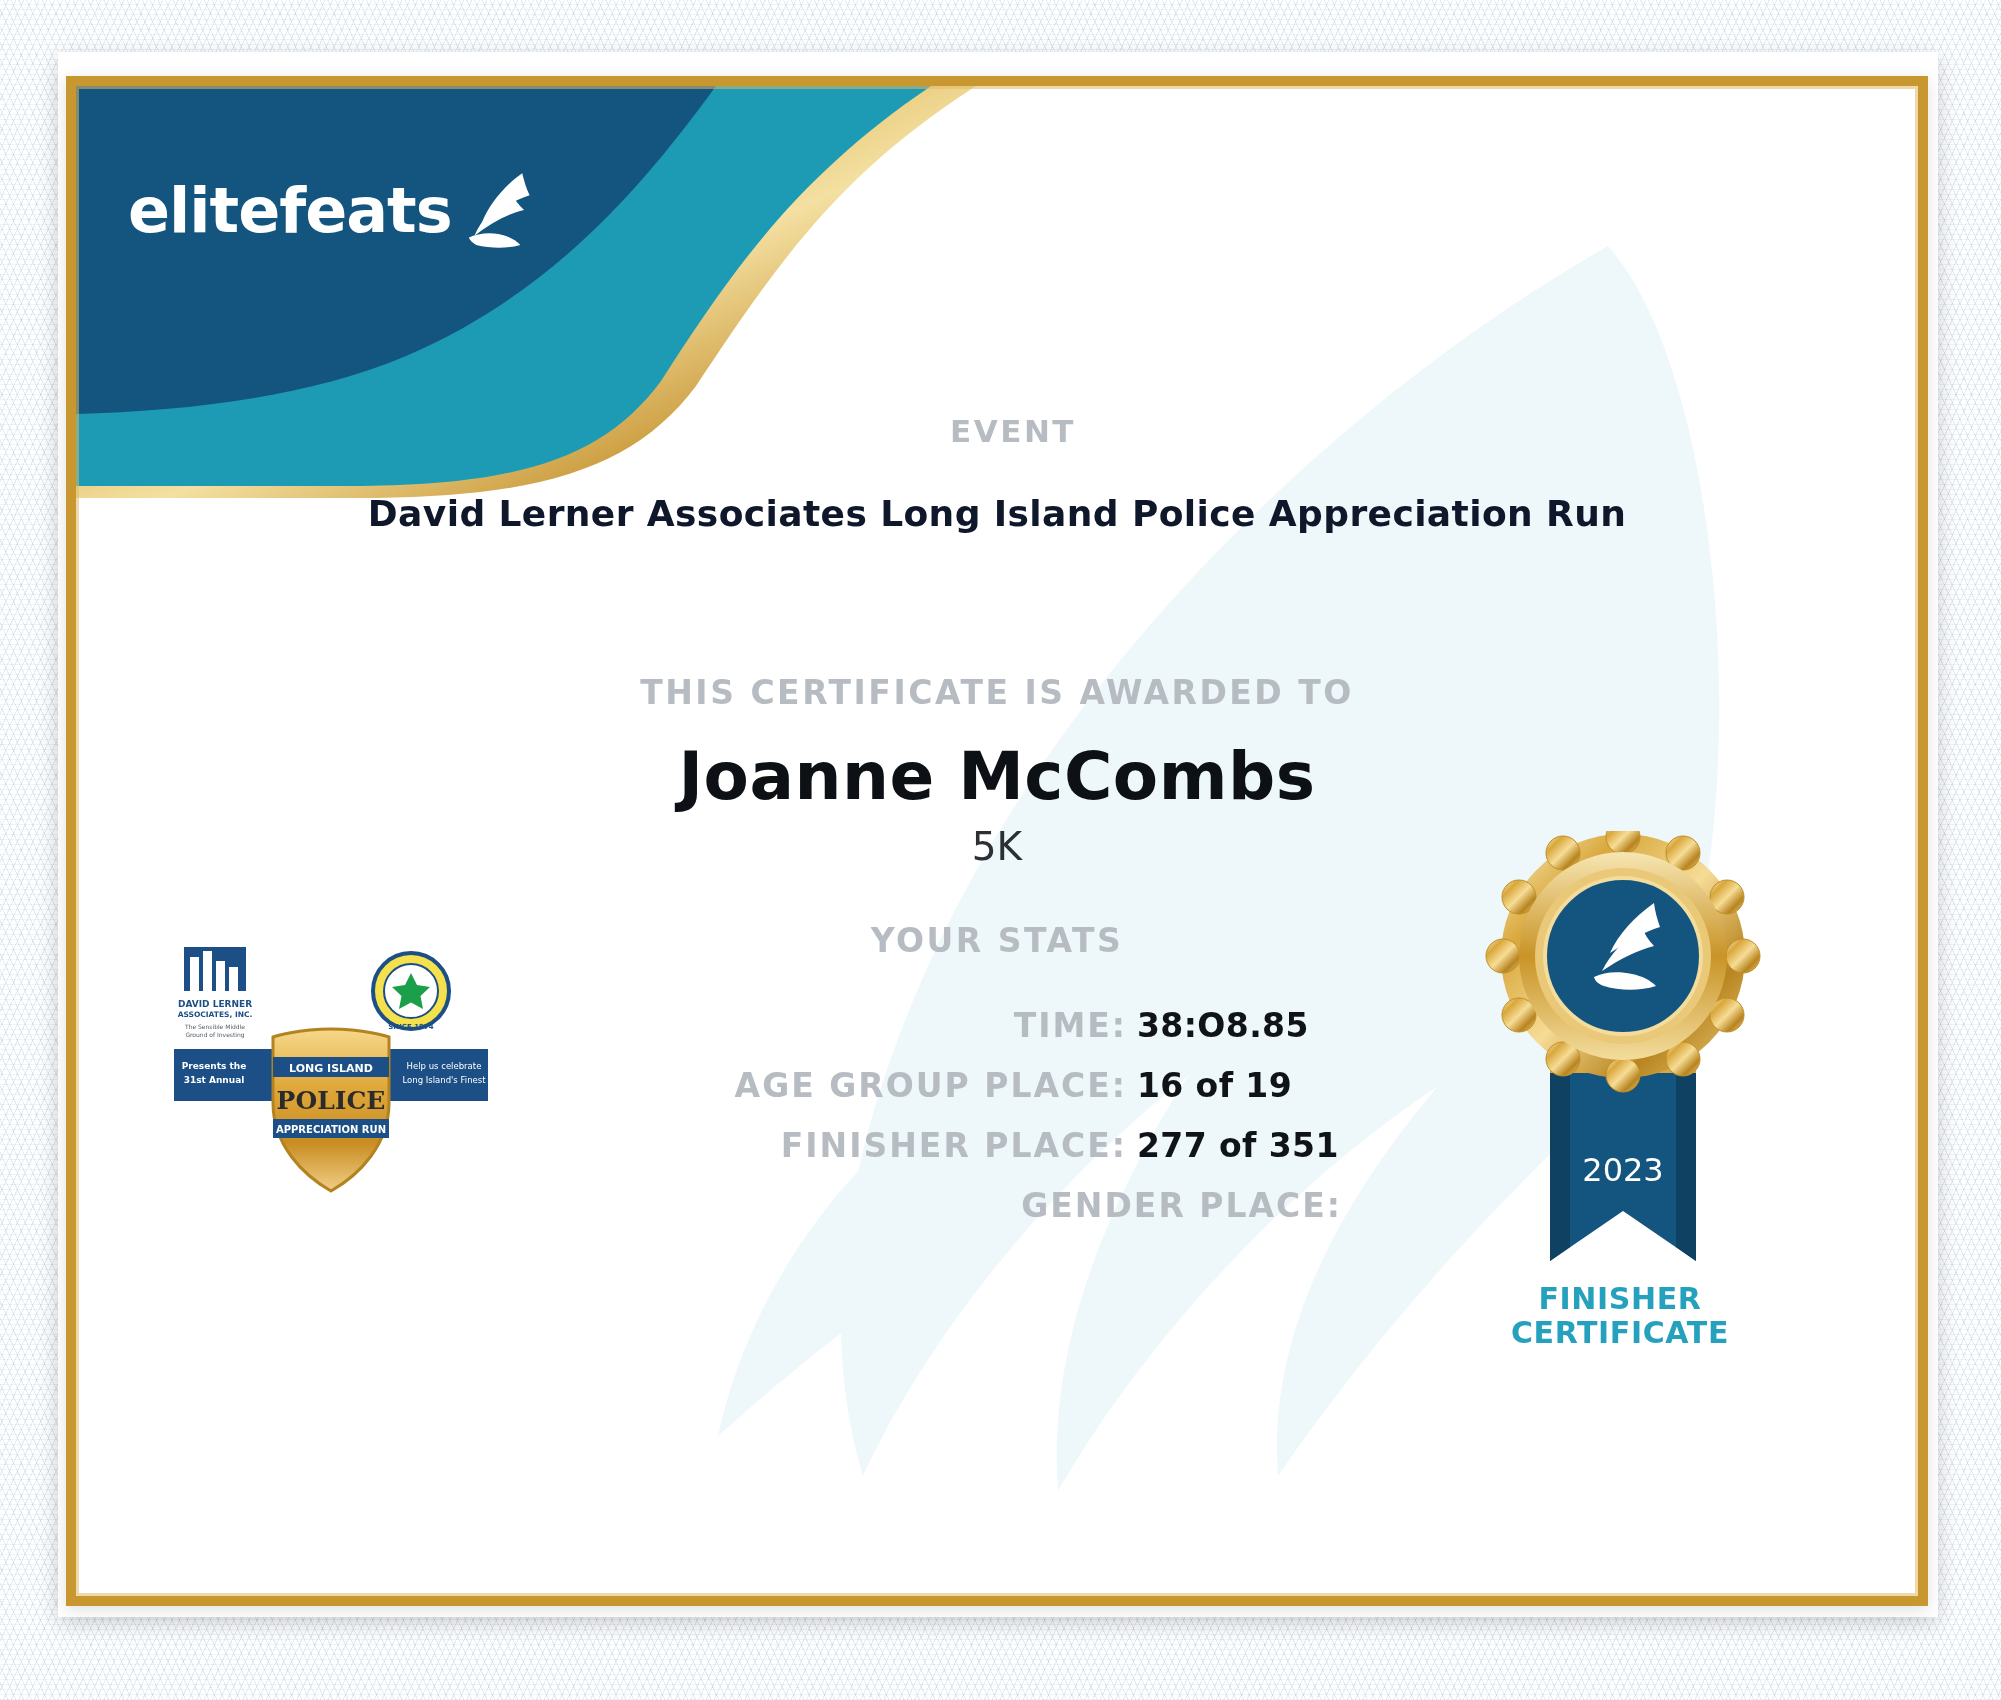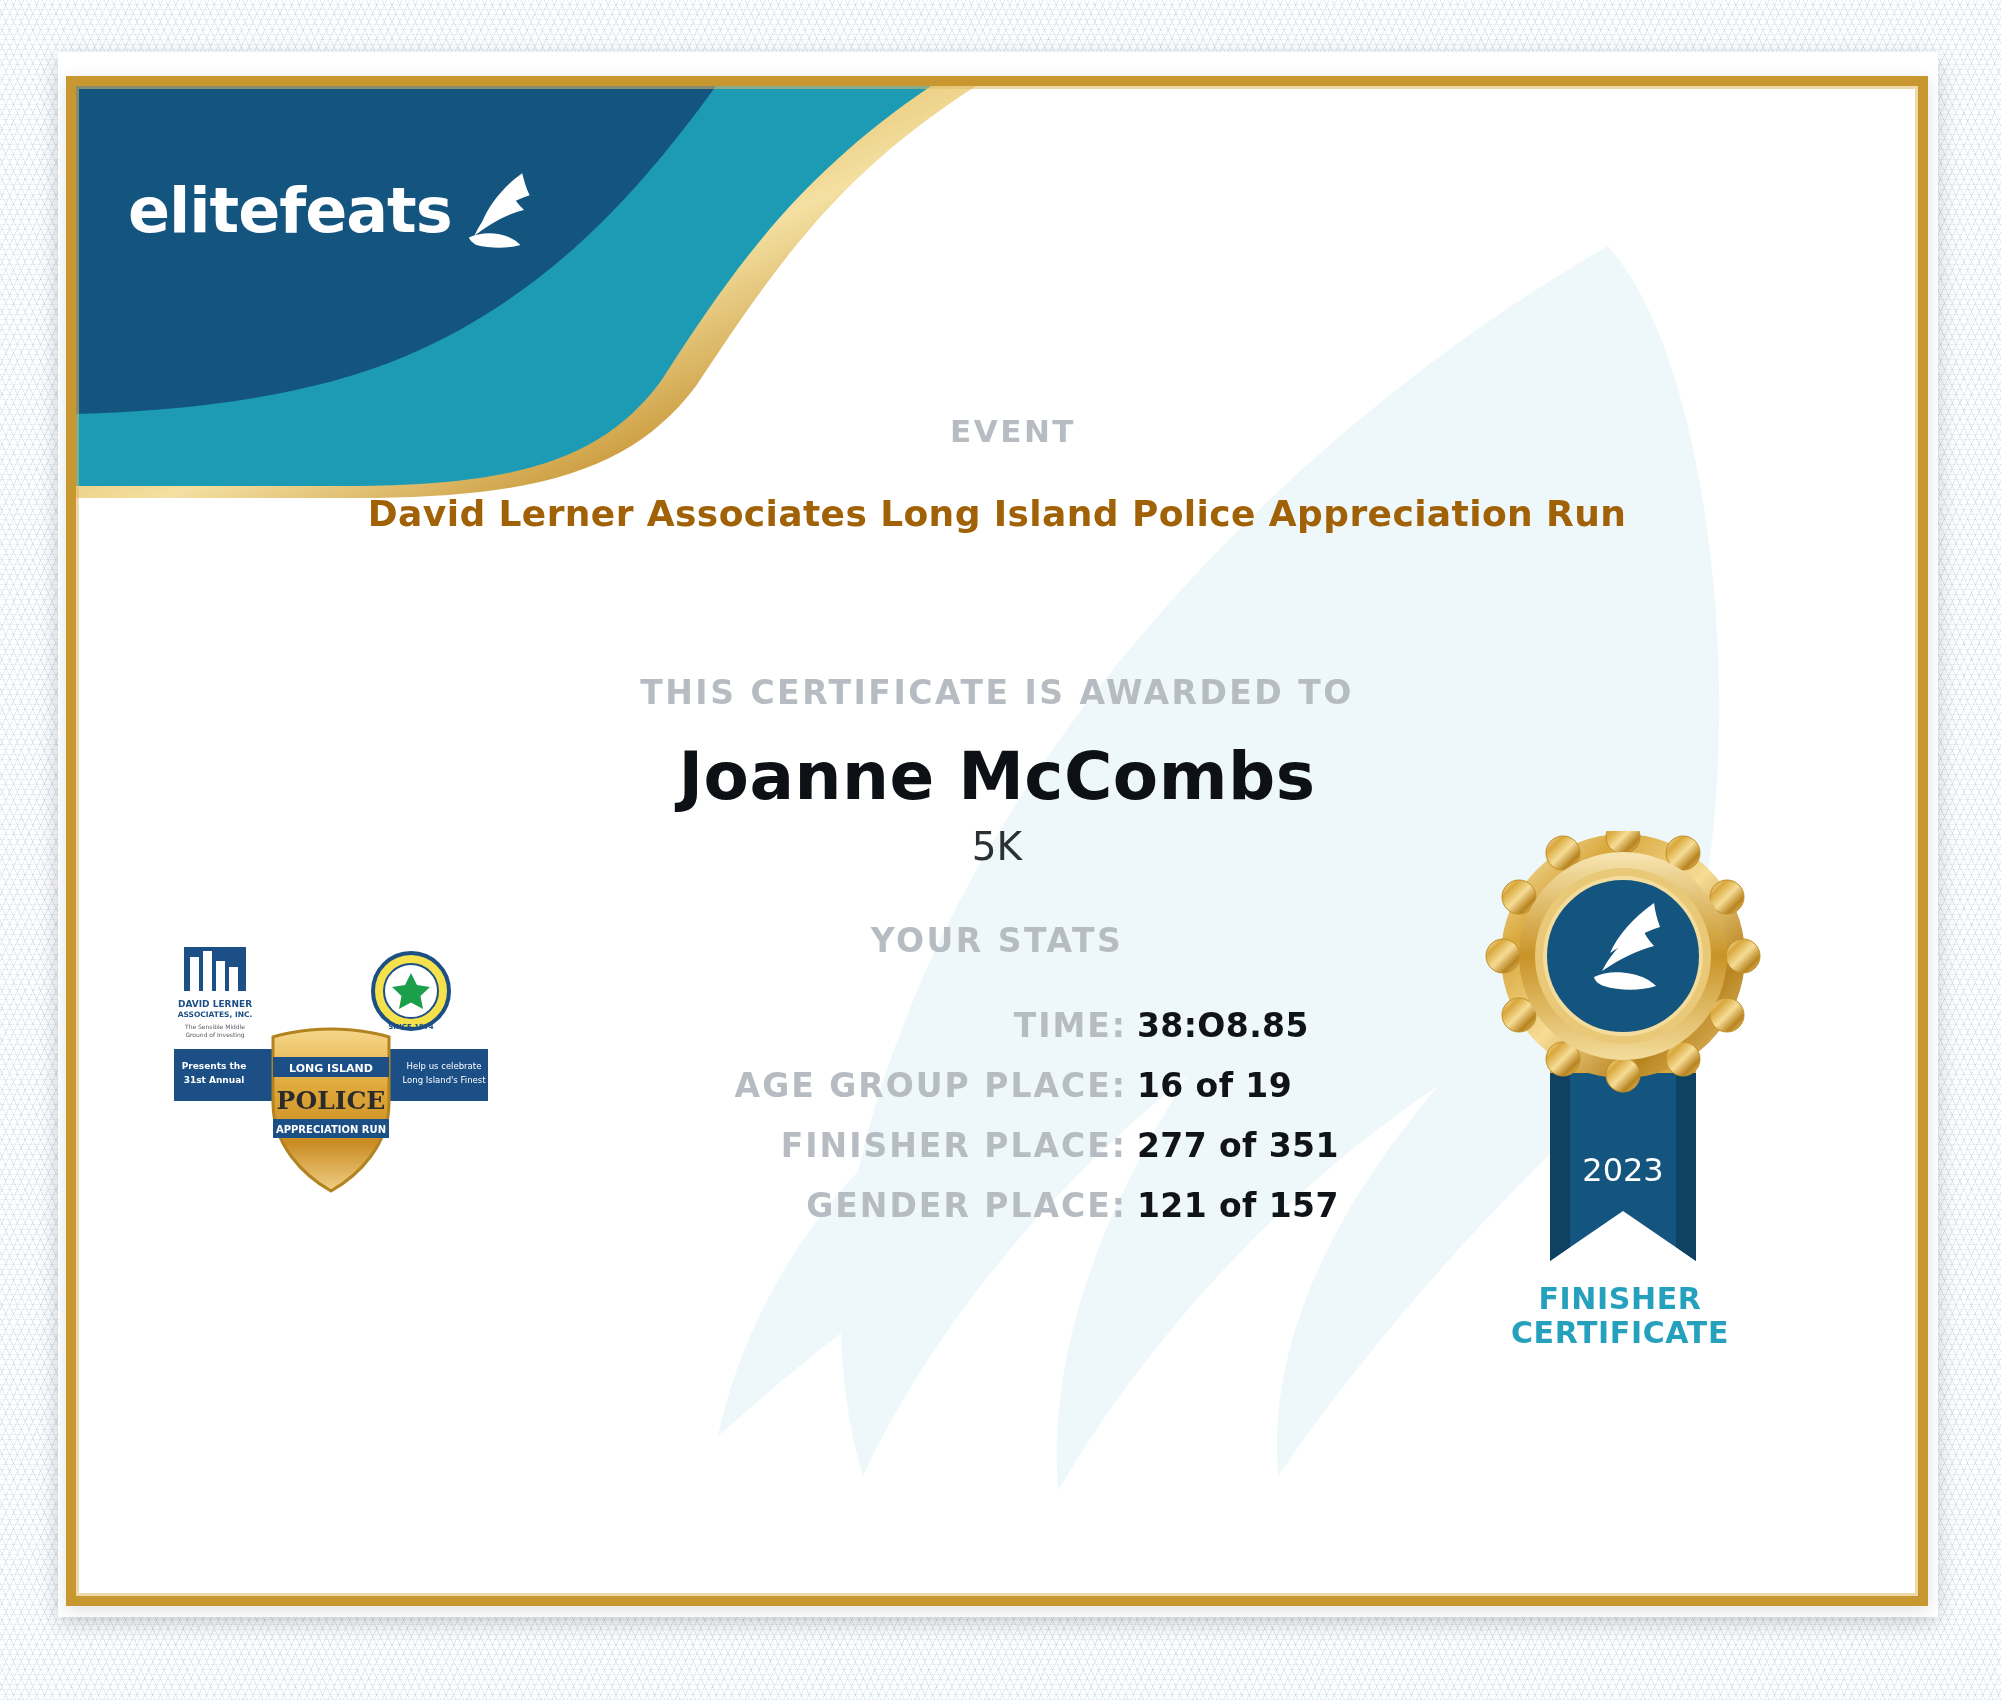--- a/index.html
+++ b/index.html
@@ -101,21 +101,21 @@
     position: absolute;
     left: 0; right: 0; top: 327px;
     font-size: 31px;
     font-weight: 600;
     margin-left: 32px;
   }
   .event-name {
     position: absolute;
     left: 0; right: 0; top: 407px;
     text-align: center;
-    color: #a16207;
+    color: #0f172a;
     font-size: 36px;
     font-weight: 700;
     letter-spacing: 0.4px;
     font-family: "DejaVu Sans", sans-serif;
   }
 
   .awarded-label {
     position: absolute;
     left: 0; right: 0; top: 587px;
     font-size: 33px;
@@ -270,21 +270,20 @@
         <div class="stat-row">
           <span class="stat-key">AGE GROUP PLACE:</span>
           <span class="stat-val">16 of 19</span>
         </div>
         <div class="stat-row">
           <span class="stat-key">FINISHER PLACE:</span>
           <span class="stat-val">277 of 351</span>
         </div>
         <div class="stat-row">
           <span class="stat-key">GENDER PLACE:</span>
-          <span class="stat-val">121 of 157</span>
         </div>
       </div>
     </div>
 
     <svg class="police-emblem" viewBox="0 0 330 260">
       <defs>
         <linearGradient id="badgegold" x1="0" y1="0" x2="0" y2="1">
           <stop offset="0%" stop-color="#f6d88b"></stop>
           <stop offset="35%" stop-color="#e0a93c"></stop>
           <stop offset="70%" stop-color="#c98c22"></stop>

